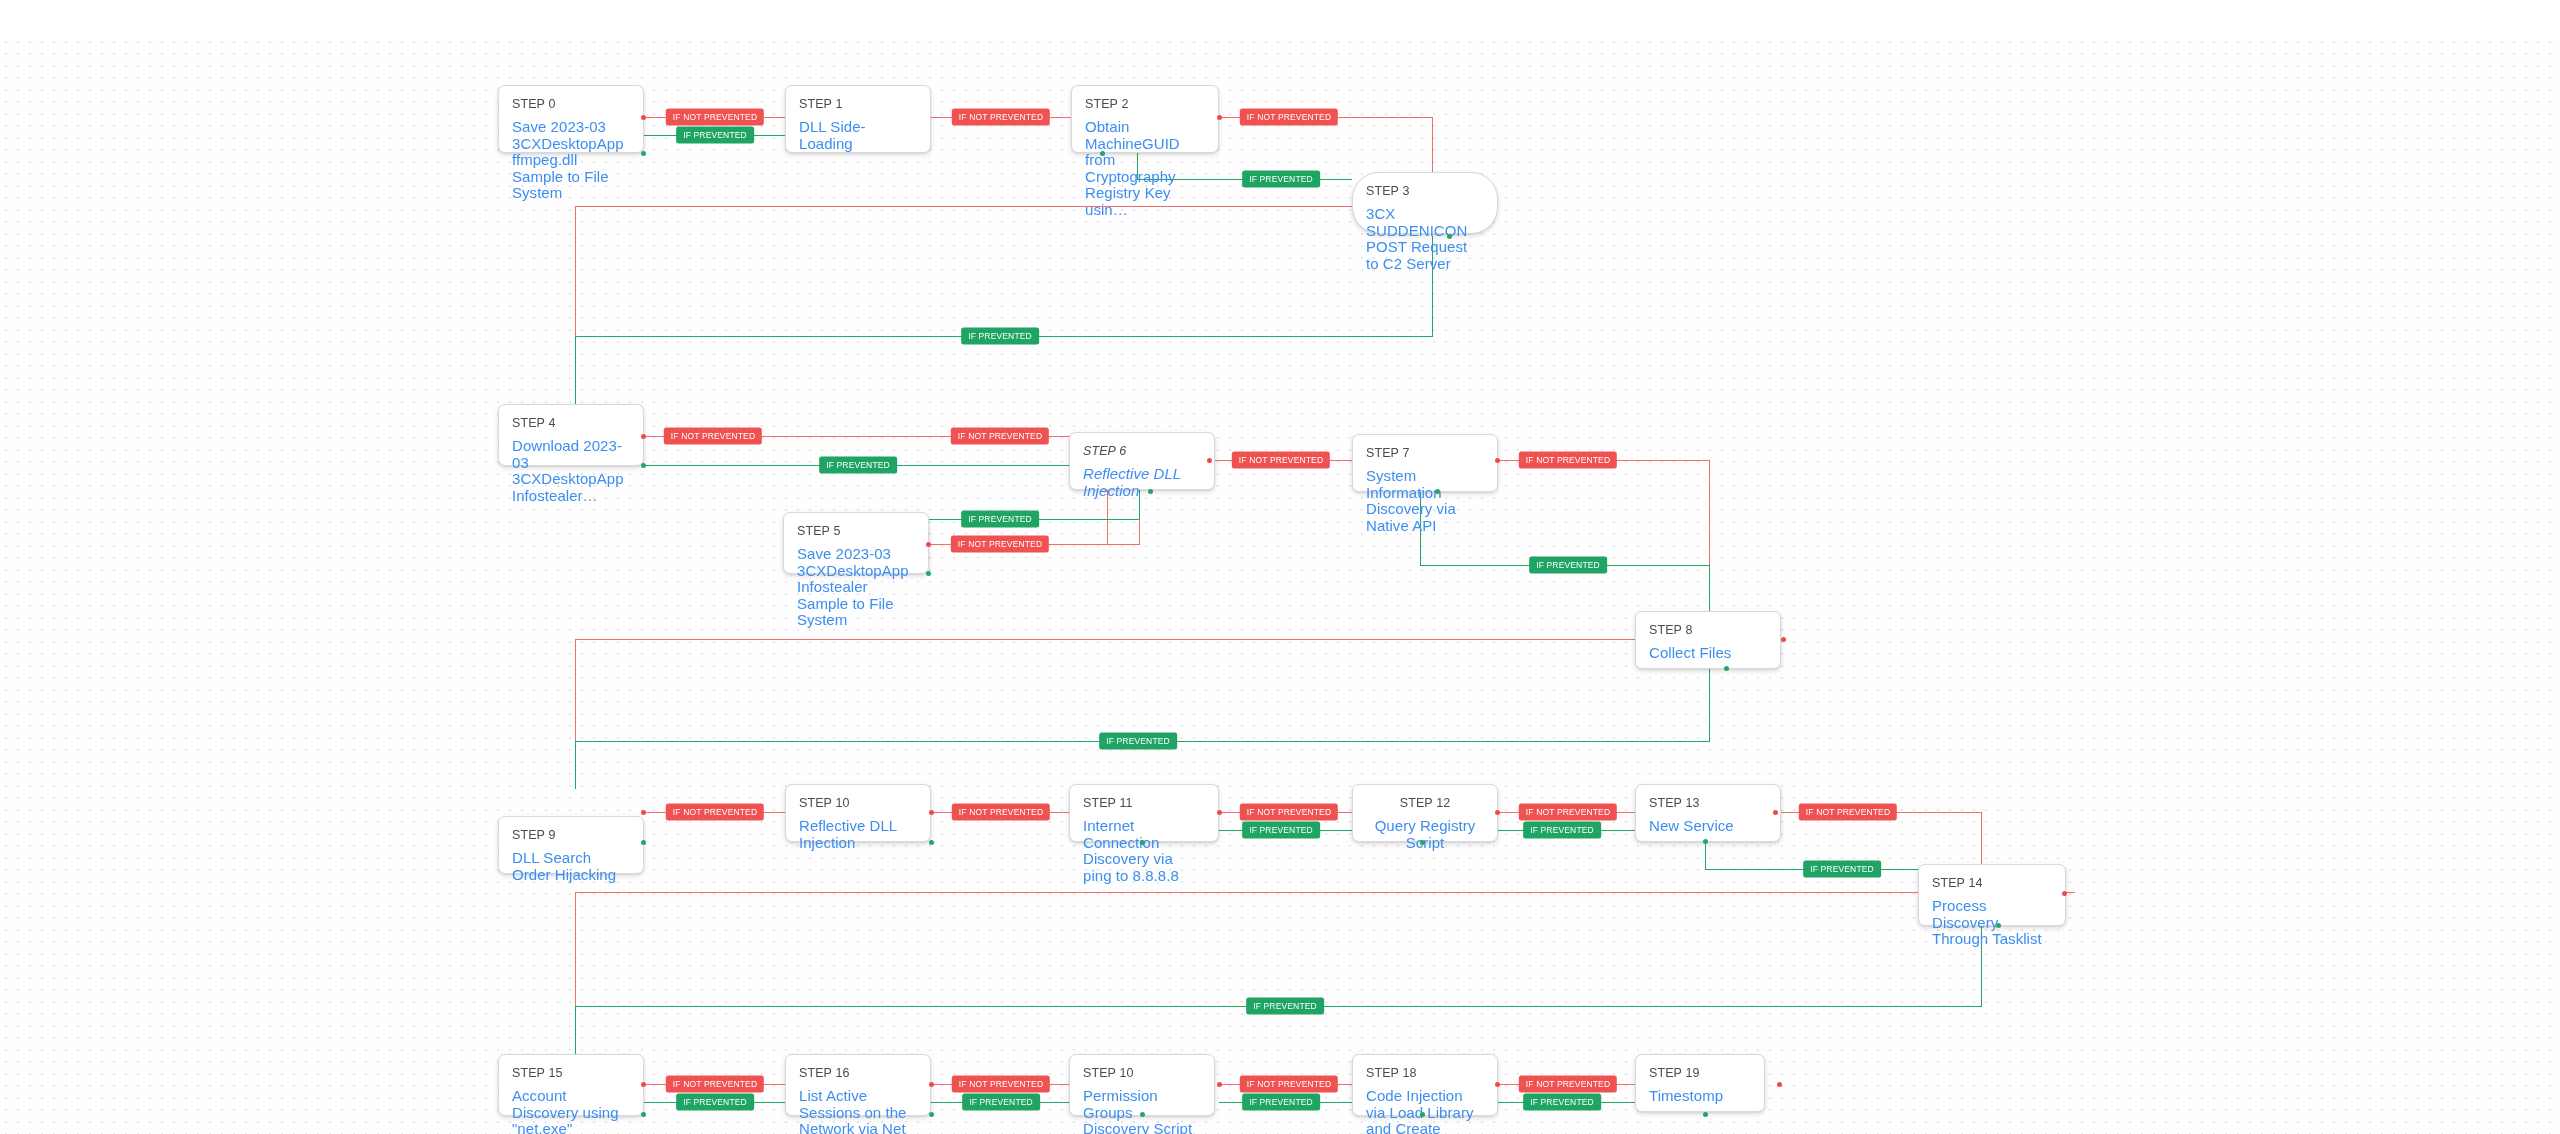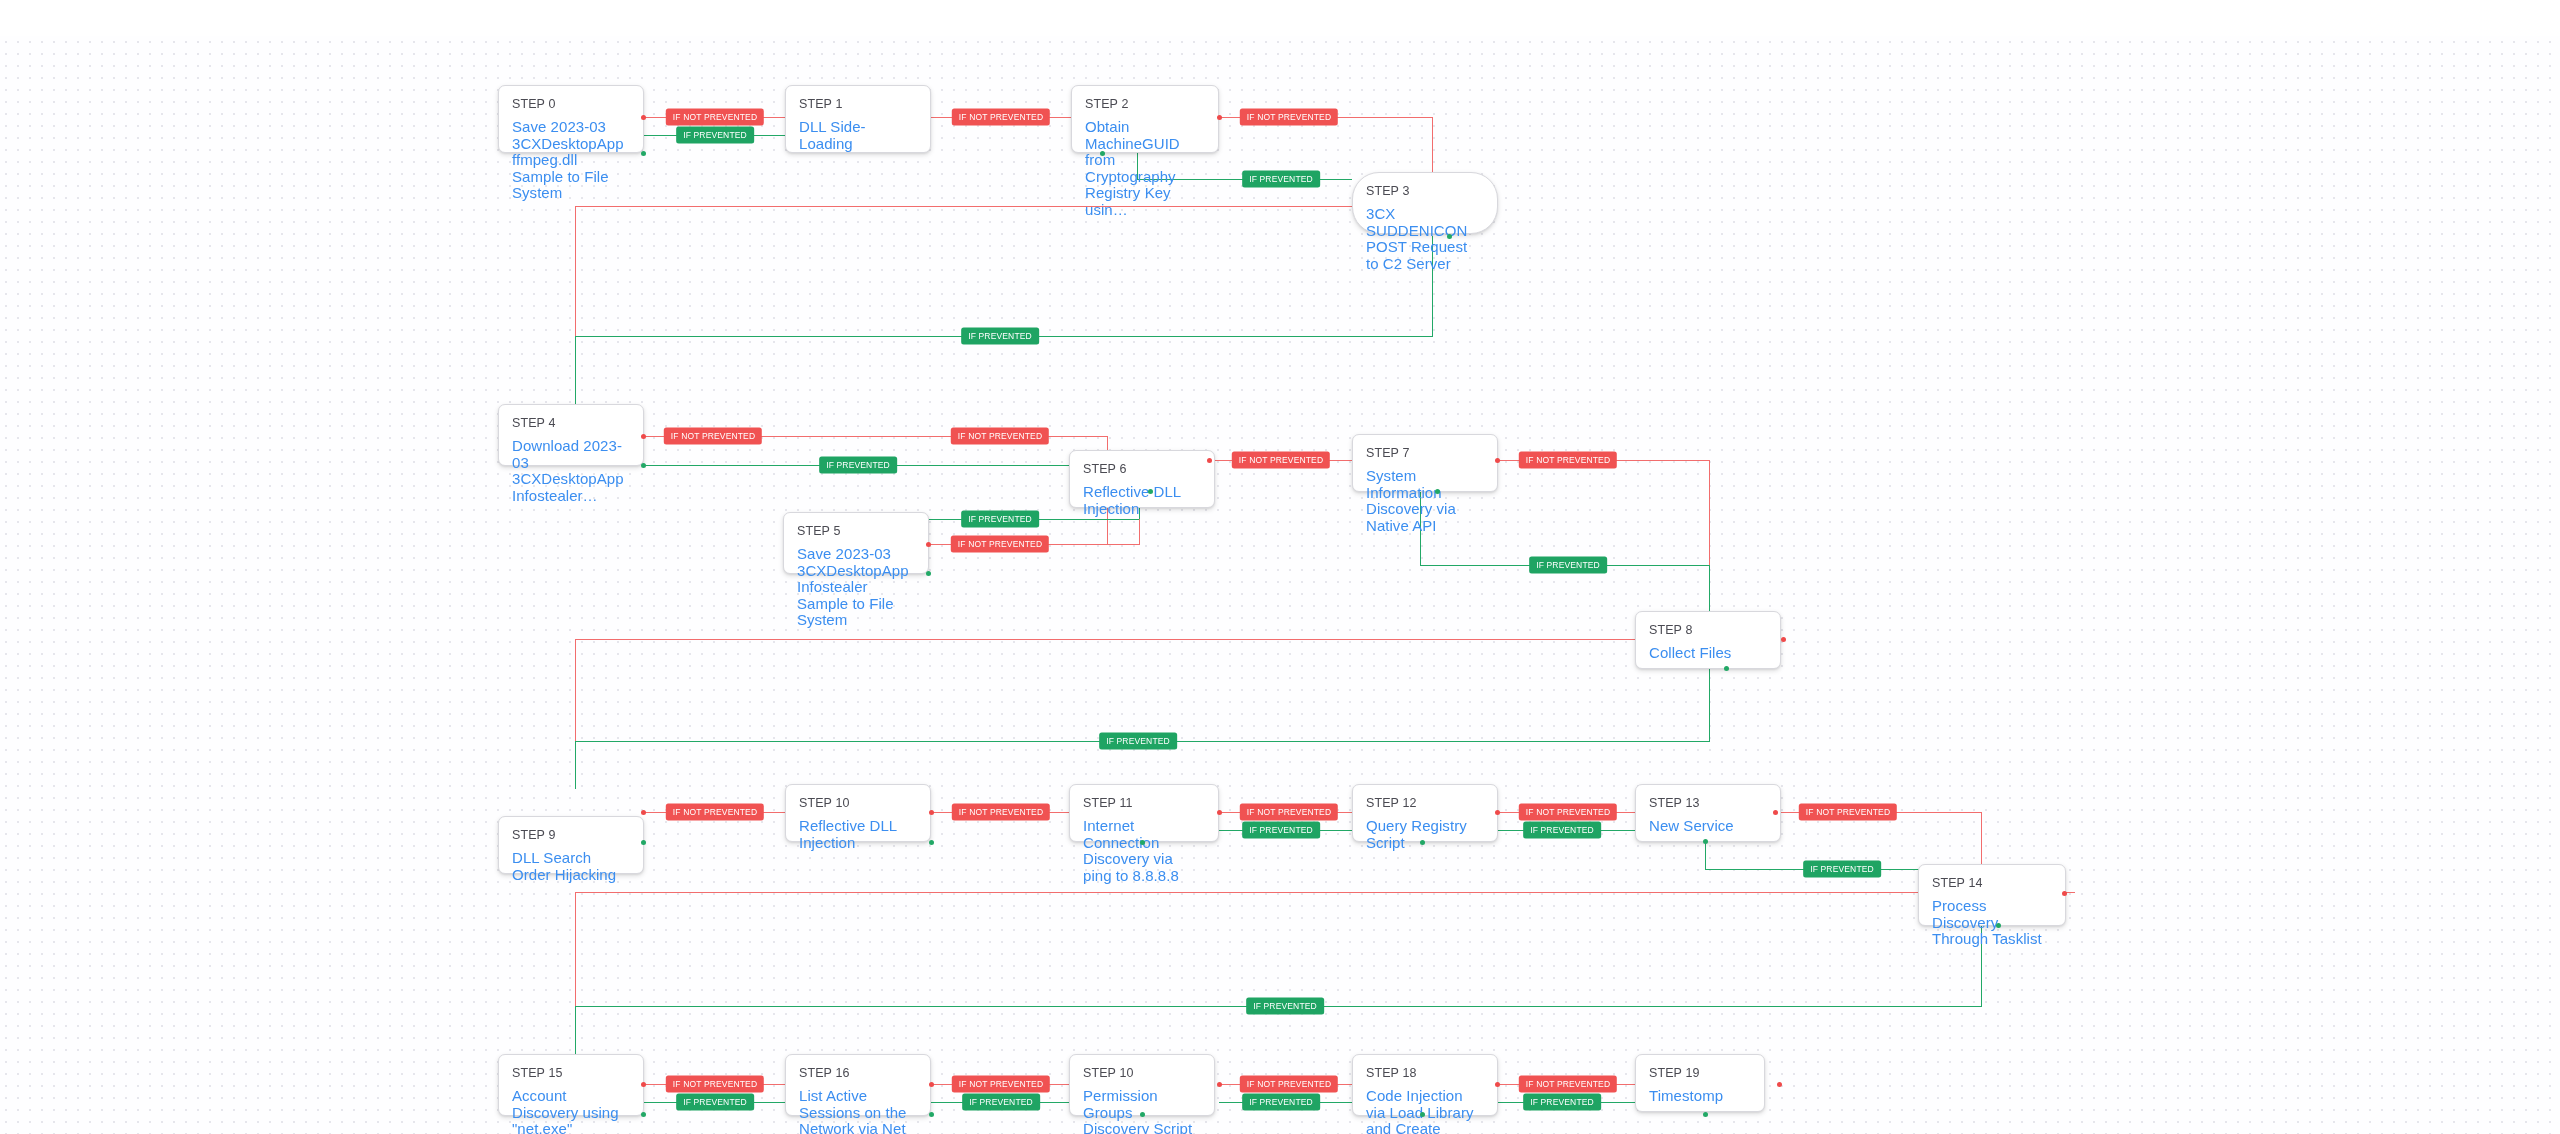--- a/index.html
+++ b/index.html
@@ -238,21 +238,21 @@
   <div class="node" style="left:498px;top:368px;width:146px;height:62px;">
     <div class="node-step">STEP 4</div>
     <div class="node-title">Download 2023-03 3CXDesktopApp Infostealer…</div>
   </div>
 
   <div class="node" style="left:783px;top:476px;width:146px;height:62px;">
     <div class="node-step">STEP 5</div>
     <div class="node-title">Save 2023-03 3CXDesktopApp Infostealer Sample to File System</div>
   </div>
 
-  <div class="node" style="left:1069px;top:414px;width:146px;height:58px;">
+  <div class="node" style="left:1069px;top:396px;width:146px;height:58px;font-style:italic;">
     <div class="node-step">STEP 6</div>
     <div class="node-title">Reflective DLL Injection</div>
   </div>
 
   <div class="node" style="left:1352px;top:398px;width:146px;height:58px;">
     <div class="node-step">STEP 7</div>
     <div class="node-title">System Information Discovery via Native API</div>
   </div>
 
   <div class="node" style="left:1635px;top:575px;width:146px;height:58px;">
@@ -268,21 +268,21 @@
   <div class="node" style="left:785px;top:748px;width:146px;height:58px;">
     <div class="node-step">STEP 10</div>
     <div class="node-title">Reflective DLL Injection</div>
   </div>
 
   <div class="node" style="left:1069px;top:748px;width:150px;height:58px;">
     <div class="node-step">STEP 11</div>
     <div class="node-title">Internet Connection Discovery via ping to 8.8.8.8</div>
   </div>
 
-  <div class="node" style="left:1352px;top:748px;width:146px;height:58px;">
+  <div class="node" style="left:1352px;top:748px;width:146px;height:58px;text-align:center;">
     <div class="node-step">STEP 12</div>
     <div class="node-title">Query Registry Script</div>
   </div>
 
   <div class="node" style="left:1635px;top:748px;width:146px;height:58px;">
     <div class="node-step">STEP 13</div>
     <div class="node-title">New Service</div>
   </div>
 
   <div class="node" style="left:1918px;top:828px;width:148px;height:62px;">

